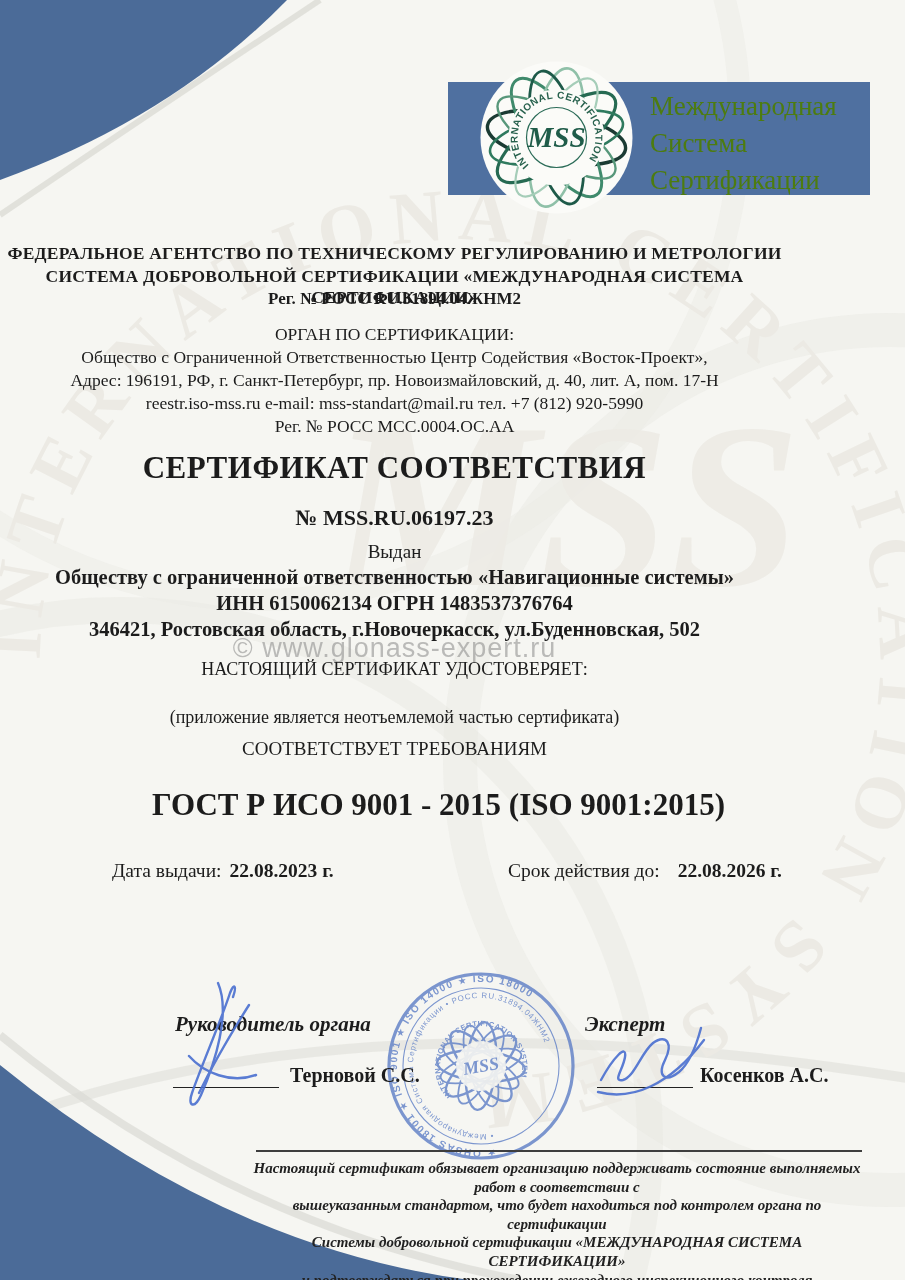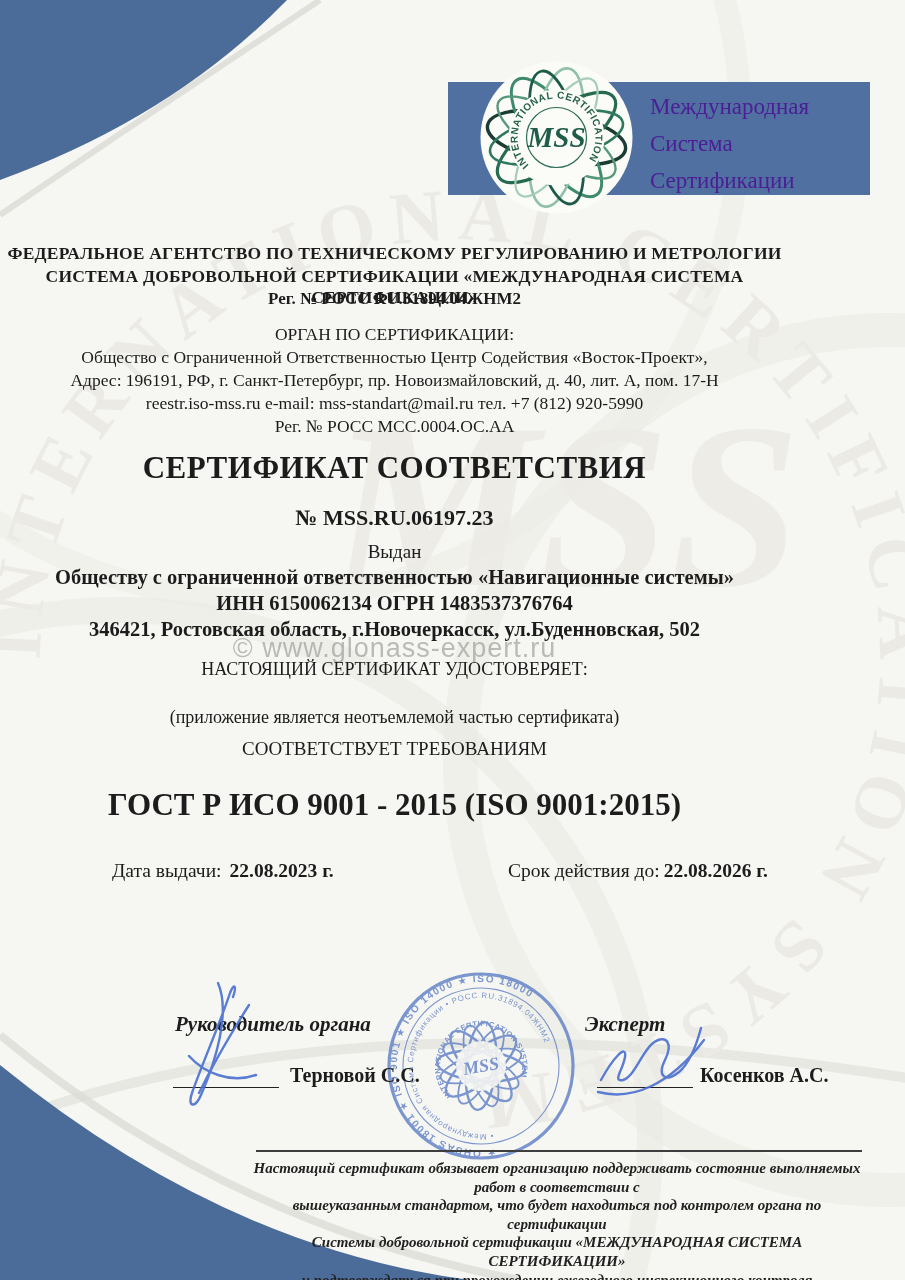--- a/index.html
+++ b/index.html
@@ -8,32 +8,32 @@
     background:#f6f6f2;
     font-family:"Liberation Serif","DejaVu Serif",serif;
     color:#1c1c1c;
   }
   .abs{position:absolute;}
   .ctr{left:0;width:789px;text-align:center;}
   .b{font-weight:normal;}
   .decor{left:0;top:0;pointer-events:none;}
   
   .banner{left:448px;top:82px;width:422px;height:113px;background:#4f70a0;}
-  .banner-text{left:650px;top:88px;width:240px;font-size:23px;line-height:37px;color:#4c1d95;}
+  .banner-text{left:650px;top:88px;width:240px;font-size:27px;line-height:37px;color:#4d7c0f;}
   .logo-wrap{left:478px;top:59px;width:157px;height:157px;}
   
   .h-line{font-size:17.5px;font-weight:bold;letter-spacing:.2px;}
   .t-reg{font-size:17px;font-weight:bold;}
   .org-line{font-size:17.5px;}
   .title{font-size:31px;font-weight:bold;letter-spacing:.5px;}
   .number{font-size:22px;font-weight:bold;}
   .plain19{font-size:19px;}
   .comp{font-size:20.5px;font-weight:bold;}
   .scope{font-size:18px;}
-  .standard{font-size:31px;font-weight:bold;}
+  .standard{font-size:31px;font-weight:bold;padding-left:44px;}
   .glonass{font-family:"Liberation Sans","DejaVu Sans",sans-serif;font-size:27px;color:rgba(125,125,125,.5);letter-spacing:1px;font-weight:400;}
   .date-label{font-size:19.5px;}
   .date-value{font-size:19.5px;font-weight:bold;}
   .sig-role{font-size:21px;font-weight:bold;font-style:italic;}
   .sig-name{font-size:20px;font-weight:bold;}
   .sig-line{border-bottom:1.6px solid #222;height:1px;}
   .foot-rule{left:256px;top:1150px;width:606px;border-top:2px solid #3e3e3e;height:0;}
   .footer-text{left:250px;top:1159px;width:614px;text-align:center;
     font-size:15px;line-height:18.6px;font-weight:bold;font-style:italic;color:#222;}
 </style>
@@ -119,21 +119,21 @@
 
   <div class="abs ctr plain19" style="top:738px">СООТВЕТСТВУЕТ ТРЕБОВАНИЯМ</div>
   <div class="abs ctr standard" style="top:787px">ГОСТ Р ИСО 9001 - 2015 (ISO 9001:2015)</div>
 
   <div class="abs" style="left:112px;top:860px">
     <span class="date-label">Дата выдачи:</span>
     <span class="date-value" style="margin-left:4px">22.08.2023 г.</span>
   </div>
   <div class="abs" style="left:508px;top:860px">
     <span class="date-label">Срок действия до:</span>
-    <span class="date-value" style="">22.08.2026 г.</span>
+    <span class="date-value" style="margin-left:14px">22.08.2026 г.</span>
   </div>
 
   <svg class="abs" style="left:383px;top:968px" width="196" height="196" viewBox="0 0 196 196">
     <defs>
       <path id="stampOuter" d="M98,182 a84,84 0 1,1 0.1,0"></path>
       <path id="stampMid" d="M98,166 a68,68 0 1,1 0.1,0"></path>
       <path id="stampInner" d="M64,122 A41,41 0 1,1 132,122"></path>
     </defs>
     <g transform="rotate(-10 98 98)" opacity="0.8">
       <circle cx="98" cy="98" r="92" fill="none" stroke="#5d7ec6" stroke-width="3.2"></circle>

